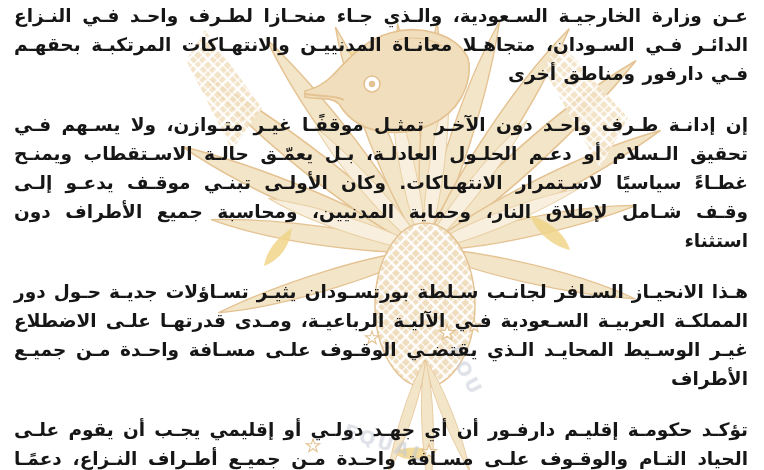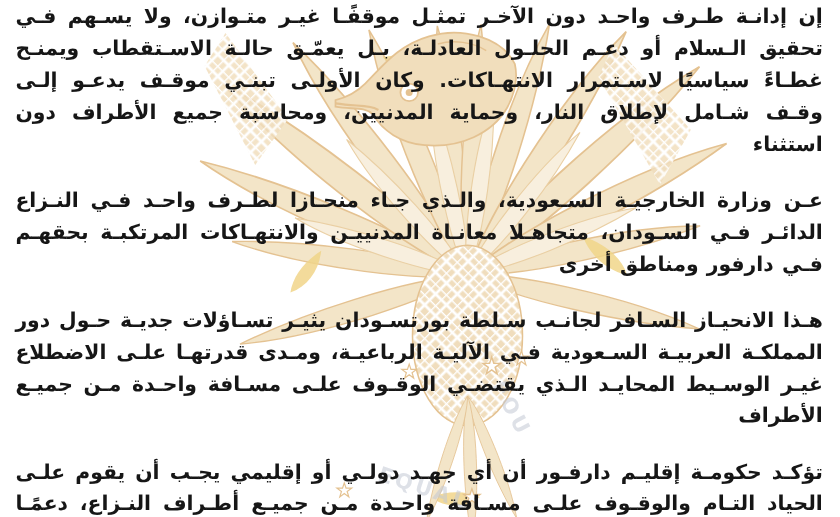--- a/index.html
+++ b/index.html
@@ -113,19 +113,19 @@
       </g>
 
       <g fill="#bfc5d2" opacity="0.55" font-size="19" font-weight="bold" letter-spacing="3" font-family="DejaVu Sans, sans-serif">
         <text transform="translate(472,398) rotate(62)">FOU</text>
         <text transform="translate(424,463) rotate(18)">EQUAL</text>
       </g>
     </g>
   </svg>
 
   <div class="text-layer">
+    <p>عـن وزارة الخارجيـة السـعودية، والـذي جـاء منحـازا لطـرف واحـد فـي النـزاع الدائـر فـي السـودان، متجاهـلا معانـاة المدنييـن والانتهـاكات المرتكبـة بحقهـم فـي دارفور ومناطق أخرى</p>
     <p>إن إدانـة طـرف واحـد دون الآخـر تمثـل موقفًـا غيـر متـوازن، ولا يسـهم فـي تحقيق الـسلام أو دعـم الحلـول العادلـة، بـل يعمّـق حالـة الاسـتقطاب ويمنـح غطـاءً سياسيًا لاسـتمرار الانتهـاكات. وكان الأولـى تبنـي موقـف يدعـو إلـى وقـف شـامل لإطلاق النار، وحماية المدنيين، ومحاسبة جميع الأطراف دون استثناء</p>
-    <p>عـن وزارة الخارجيـة السـعودية، والـذي جـاء منحـازا لطـرف واحـد فـي النـزاع الدائـر فـي السـودان، متجاهـلا معانـاة المدنييـن والانتهـاكات المرتكبـة بحقهـم فـي دارفور ومناطق أخرى</p>
     <p>هـذا الانحيـاز السـافر لجانـب سـلطة بورتسـودان يثيـر تسـاؤلات جديـة حـول دور المملكـة العربيـة السـعودية فـي الآليـة الرباعيـة، ومـدى قدرتهـا علـى الاضطلاع غيـر الوسـيط المحايـد الـذي يقتضـي الوقـوف علـى مسـافة واحـدة مـن جميـع الأطراف</p>
     <p>تؤكـد حكومـة إقليـم دارفـور أن أي جهـد دولـي أو إقليمي يجـب أن يقوم علـى الحياد التـام والوقـوف علـى مسـافة واحـدة مـن جميـع أطـراف النـزاع، دعمًـا للعدالـة وحفاظـا علـى أرواح الأبريـاء، وليـس عبـر مواقـف انتقائيـة تضعـف فـرص الـسلام</p>
   </div>
 
 </div>
 
 </body></html>

